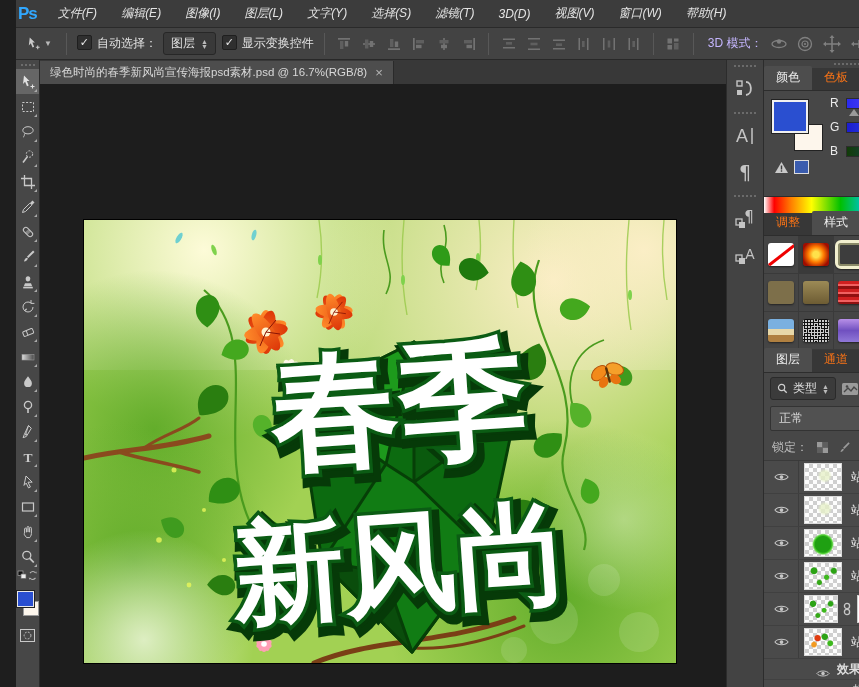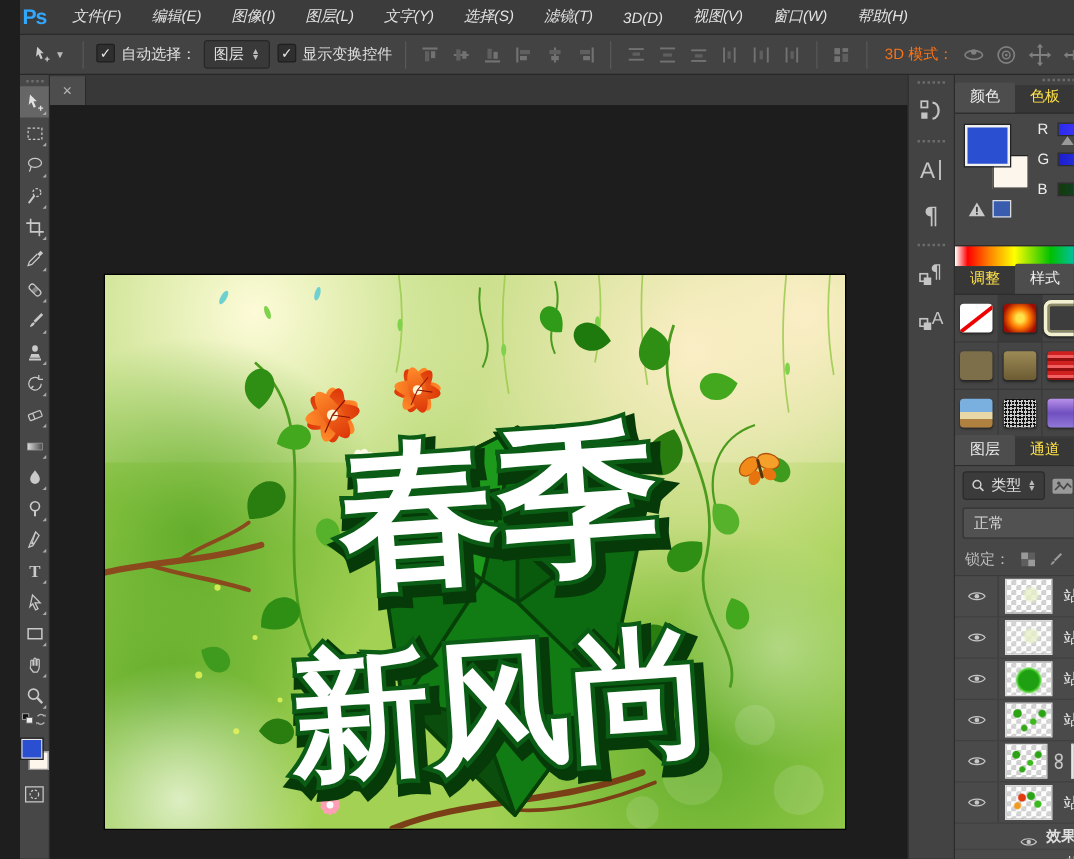--- a/index.html
+++ b/index.html
@@ -20,21 +20,21 @@
   .tool-preset{display:flex;align-items:center;gap:3px;padding:2px 4px;}
   .caret{color:#b9b9b9;font-size:8px;}
   .check{display:flex;gap:5px;font-size:12px;color:#e0e0e0;}
   .checkbox{width:13px;height:13px;background:#2f2f2f;border:1px solid #1f1f1f;border-radius:2px;
             display:flex;align-items:center;justify-content:center;color:#e8e8e8;font-size:11px;}
   .checkbox::after{content:"✓";}
   .mini-select{display:flex;align-items:center;gap:6px;background:#393939;border:1px solid #272727;
                border-radius:3px;padding:2px 7px;font-size:12px;color:#e0e0e0;}
   .updown{display:flex;flex-direction:column;line-height:5px;font-size:7px;color:#bbb;}
   .alicon{width:22px;height:22px;display:flex;align-items:center;justify-content:center;opacity:.55;}
-  .mode3d-label{font-size:12px;color:#f97316;margin-left:4px;}
+  .mode3d-label{font-size:12px;color:#c4b5fd;margin-left:4px;}
   .icon3d{width:24px;height:24px;display:flex;align-items:center;justify-content:center;opacity:.7;}
 
   
   .main{flex:1;display:flex;min-height:0;}
 
   
   .toolbar{width:23px;background:#474747;border-right:1px solid #2c2c2c;display:flex;
            flex-direction:column;align-items:center;flex:0 0 auto;}
   .grip{width:14px;border-top:2px dotted #6d6d6d;margin:4px 0 3px 0;}
   .tool{width:23px;height:25px;display:flex;align-items:center;justify-content:center;position:relative;}
@@ -60,21 +60,21 @@
   .collapsed-col{width:36px;background:#434343;border-left:1px solid #2c2c2c;border-right:1px solid #2c2c2c;
                  display:flex;flex-direction:column;align-items:center;flex:0 0 auto;}
   .cp-icon{width:30px;height:30px;display:flex;align-items:center;justify-content:center;margin:3px 0;}
   .cp-grip{width:22px;border-top:2px dotted #6b6b6b;margin:5px 0 4px 0;}
 
   
   .panels-col{width:111px;flex:0 0 auto;overflow:hidden;position:relative;background:#434343;}
   .panels-inner{width:170px;}
   .panel{background:#474747;}
   .ptabs{display:flex;background:#373737;height:22px;align-items:flex-end;border-bottom:1px solid #2d2d2d;}
-  .ptab{font-size:12px;padding:3px 12px 4px 12px;color:#fde047;}
+  .ptab{font-size:12px;padding:3px 12px 4px 12px;color:#f97316;}
   .ptab.active{background:#4d4d4d;color:#ededed;border-radius:2px 2px 0 0;}
   .pgrip{height:8px;display:flex;align-items:center;justify-content:center;background:#434343;}
   .pgrip i{width:30px;border-top:2px dotted #6b6b6b;}
 
   
   .color-body{padding:7px 6px 6px 8px;position:relative;height:92px;}
   .fgbg{position:relative;width:52px;height:58px;float:left;}
   .fg-big{position:absolute;left:0;top:2px;width:32px;height:29px;border:2px solid #f0f0f0;outline:1px solid #222;}
   .bg-big{position:absolute;left:22px;top:26px;width:27px;height:25px;border:1px solid #222;}
   .warn{position:absolute;left:2px;top:62px;display:flex;gap:5px;align-items:center;}
@@ -521,20 +521,21 @@
               <rect x="1.5" y="1.5" width="14" height="12" fill="none" stroke="#c9c9c9"></rect>
               <circle cx="8.5" cy="7.5" r="3.4" fill="none" stroke="#c9c9c9" stroke-dasharray="1.8 1.4"></circle>
             </svg>
           </span>
         </div>
     </div>
 
     <div class="docarea">
       <div class="tabbar">
         <div class="doctab">
+          <span class="doctab-title">绿色时尚的春季新风尚宣传海报psd素材.psd @ 16.7%(RGB/8)</span>
           <span class="doctab-close">×</span>
         </div>
       </div>
       <div class="canvas">
         <div class="poster">
           <svg width="592" height="443" viewBox="0 0 592 443">
             <defs>
               <radialGradient id="glow1" cx="50%" cy="50%" r="50%">
                   <stop offset="0" stop-color="#fdfbd8"></stop>
                   <stop offset="1" stop-color="#fdfbd8" stop-opacity="0"></stop>

